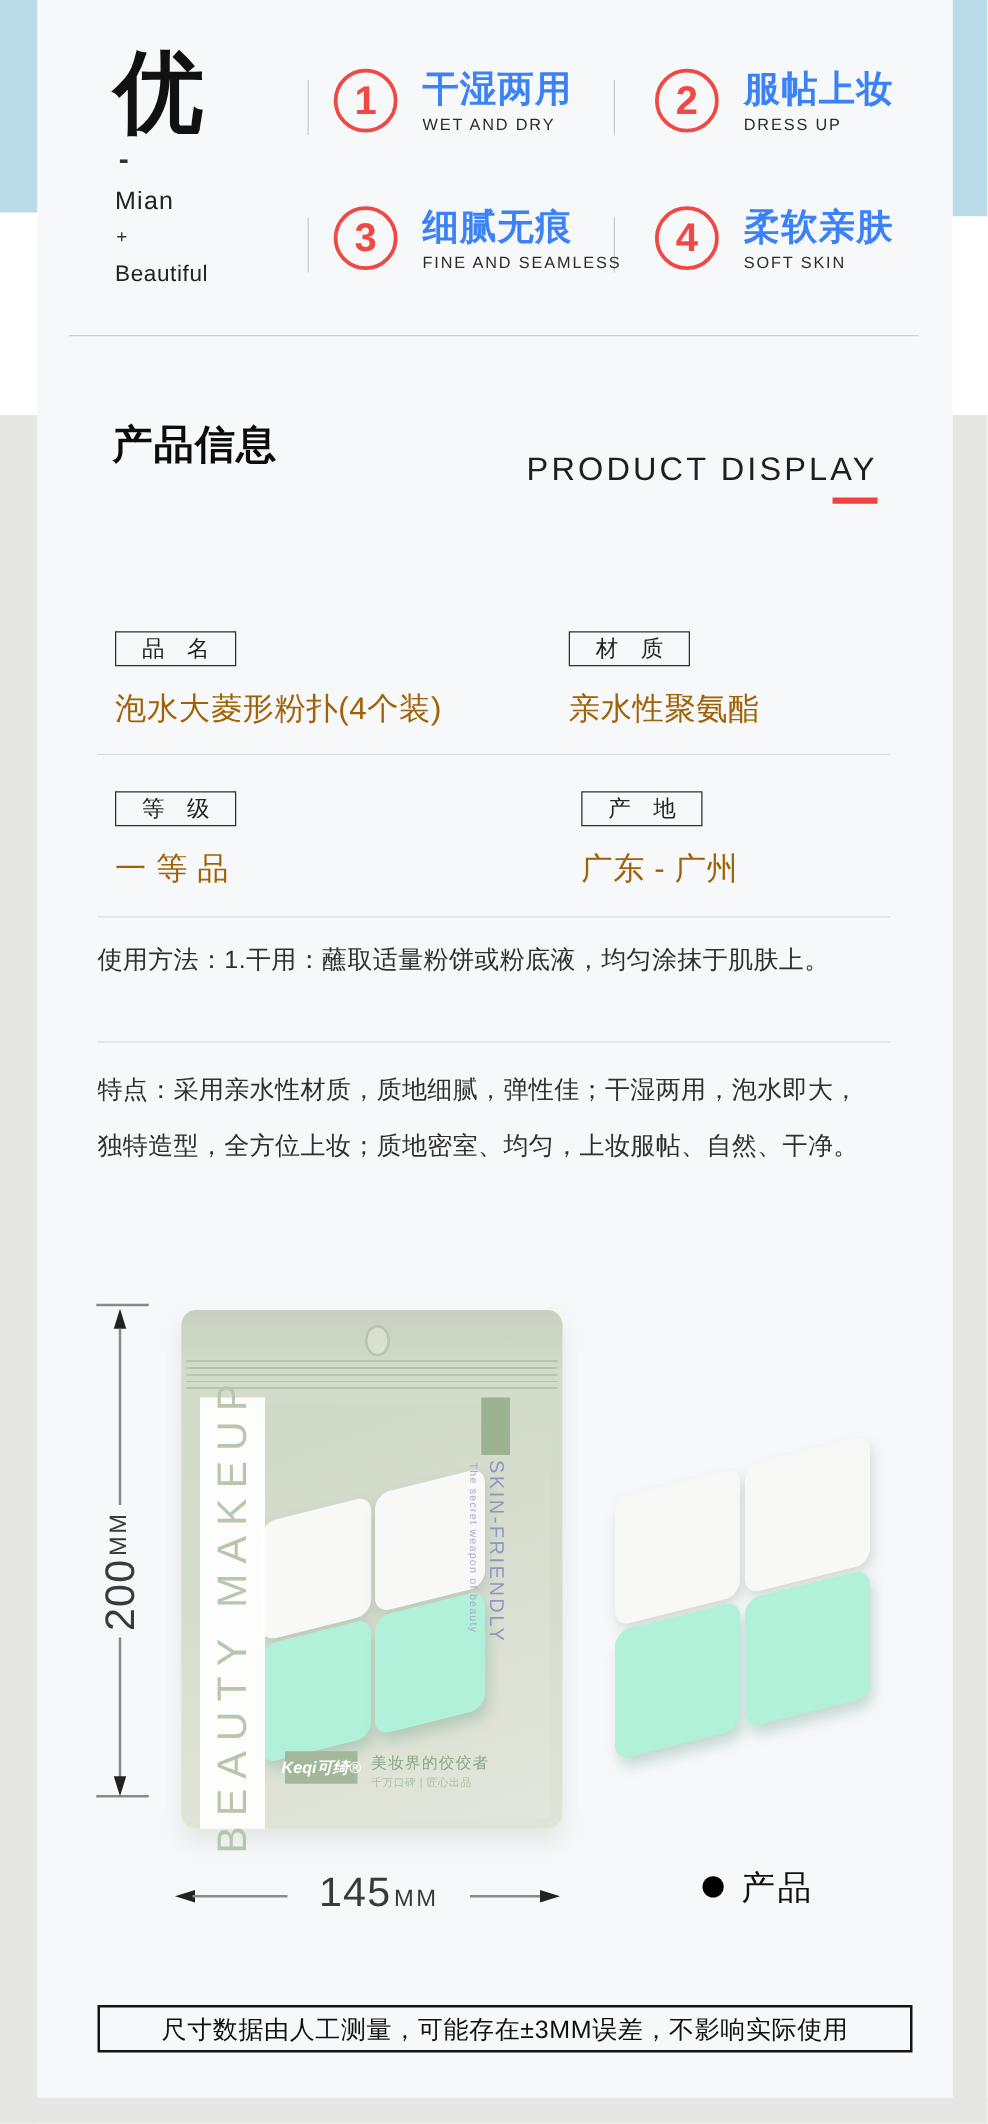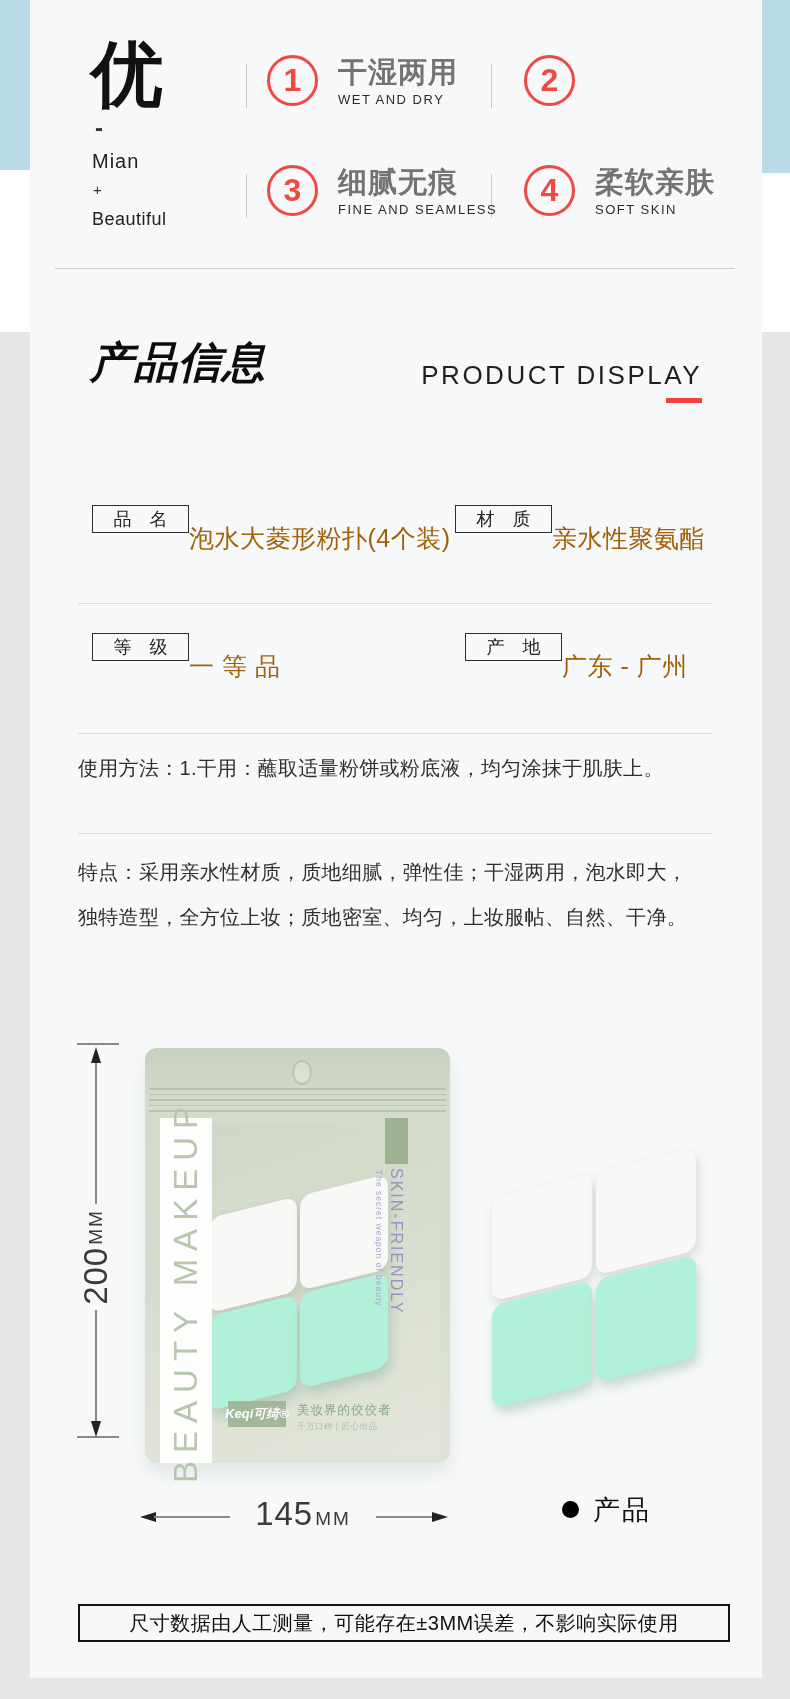--- a/index.html
+++ b/index.html
@@ -16,32 +16,32 @@
   .brand-cn{left:91px;top:38px;font-size:72px;font-weight:900;color:#111;line-height:1;letter-spacing:0;}
   .brand-dash{left:95px;top:114px;font-size:24px;font-weight:700;color:#333;}
   .brand-sub1{left:92px;top:150px;font-size:20px;color:#222;letter-spacing:1px;}
   .brand-plus{left:93px;top:181px;font-size:15px;color:#333;}
   .brand-sub2{left:92px;top:209px;font-size:18px;color:#222;letter-spacing:0.5px;}
   .vdiv{width:1px;height:44px;background:#c9c9c9;}
   .feature{display:flex;align-items:flex-start;}
   .fcircle{width:51px;height:51px;border:3px solid #f04843;border-radius:50%;box-sizing:border-box;
            display:flex;align-items:center;justify-content:center;margin-right:20px;
            font-size:32px;font-weight:800;color:#f04843;}
-  .fcn{font-size:29px;font-weight:600;color:#737373;letter-spacing:1px;line-height:34px;white-space:nowrap;}
+  .fcn{font-size:29px;font-weight:600;color:#3b82f6;letter-spacing:1px;line-height:34px;white-space:nowrap;}
   .fen{font-size:13px;color:#2b2b2b;letter-spacing:1.5px;margin-top:3px;white-space:nowrap;}
 
   .hero-divider{left:55px;top:268px;width:680px;height:1px;background:#cfcfcf;}
 
   
-  .sec-cn{left:90px;top:334px;font-size:43px;font-weight:800;color:#0c0c0c;letter-spacing:1px;font-style:italic;}
+  .sec-cn{left:90px;top:334px;font-size:32px;font-weight:800;color:#0c0c0c;letter-spacing:1px;}
   .sec-en{left:400px;top:360px;width:302px;text-align:right;font-size:26px;color:#1f1f1f;letter-spacing:2.5px;}
   .sec-bar{left:666px;top:398px;width:36px;height:5px;background:#f0413c;}
 
   
-  .field{display:flex;flex-direction:row;}
+  .field{display:flex;flex-direction:column;}
   .fbox{width:97px;height:28px;border:1.5px solid #2e2e2e;box-sizing:border-box;
         display:flex;align-items:center;justify-content:center;font-size:18px;color:#222;}
   .fval{margin-top:17px;font-size:25px;color:#a16207;letter-spacing:0.5px;white-space:nowrap;}
   .hdiv{width:634px;height:1px;background:#dcdcdc;}
   .para{width:648px;font-size:20px;color:#2f2f2f;line-height:41px;letter-spacing:0.3px;}
 
   
   .tick{height:1.5px;background:#8a8a8a;}
   .vline{width:1.5px;background:#8a8a8a;}
   .arrow-up{width:0;height:0;border-left:5px solid transparent;border-right:5px solid transparent;border-bottom:16px solid #222;}
@@ -117,20 +117,24 @@
       </div>
     <div class="ftext">
       <div class="fcn">干湿两用</div>
       <div class="fen">WET AND DRY</div>
     </div>
   </div>
   <div class="abs feature" style="left:524px;top:55px;">
     <div class="fcircle">
         <span>2</span>
       </div>
+    <div class="ftext">
+      <div class="fcn">服帖上妆</div>
+      <div class="fen">DRESS UP</div>
+    </div>
   </div>
   <div class="abs feature" style="left:267px;top:165px;">
     <div class="fcircle">
         <span>3</span>
       </div>
     <div class="ftext">
       <div class="fcn">细腻无痕</div>
       <div class="fen">FINE AND SEAMLESS</div>
     </div>
   </div>

